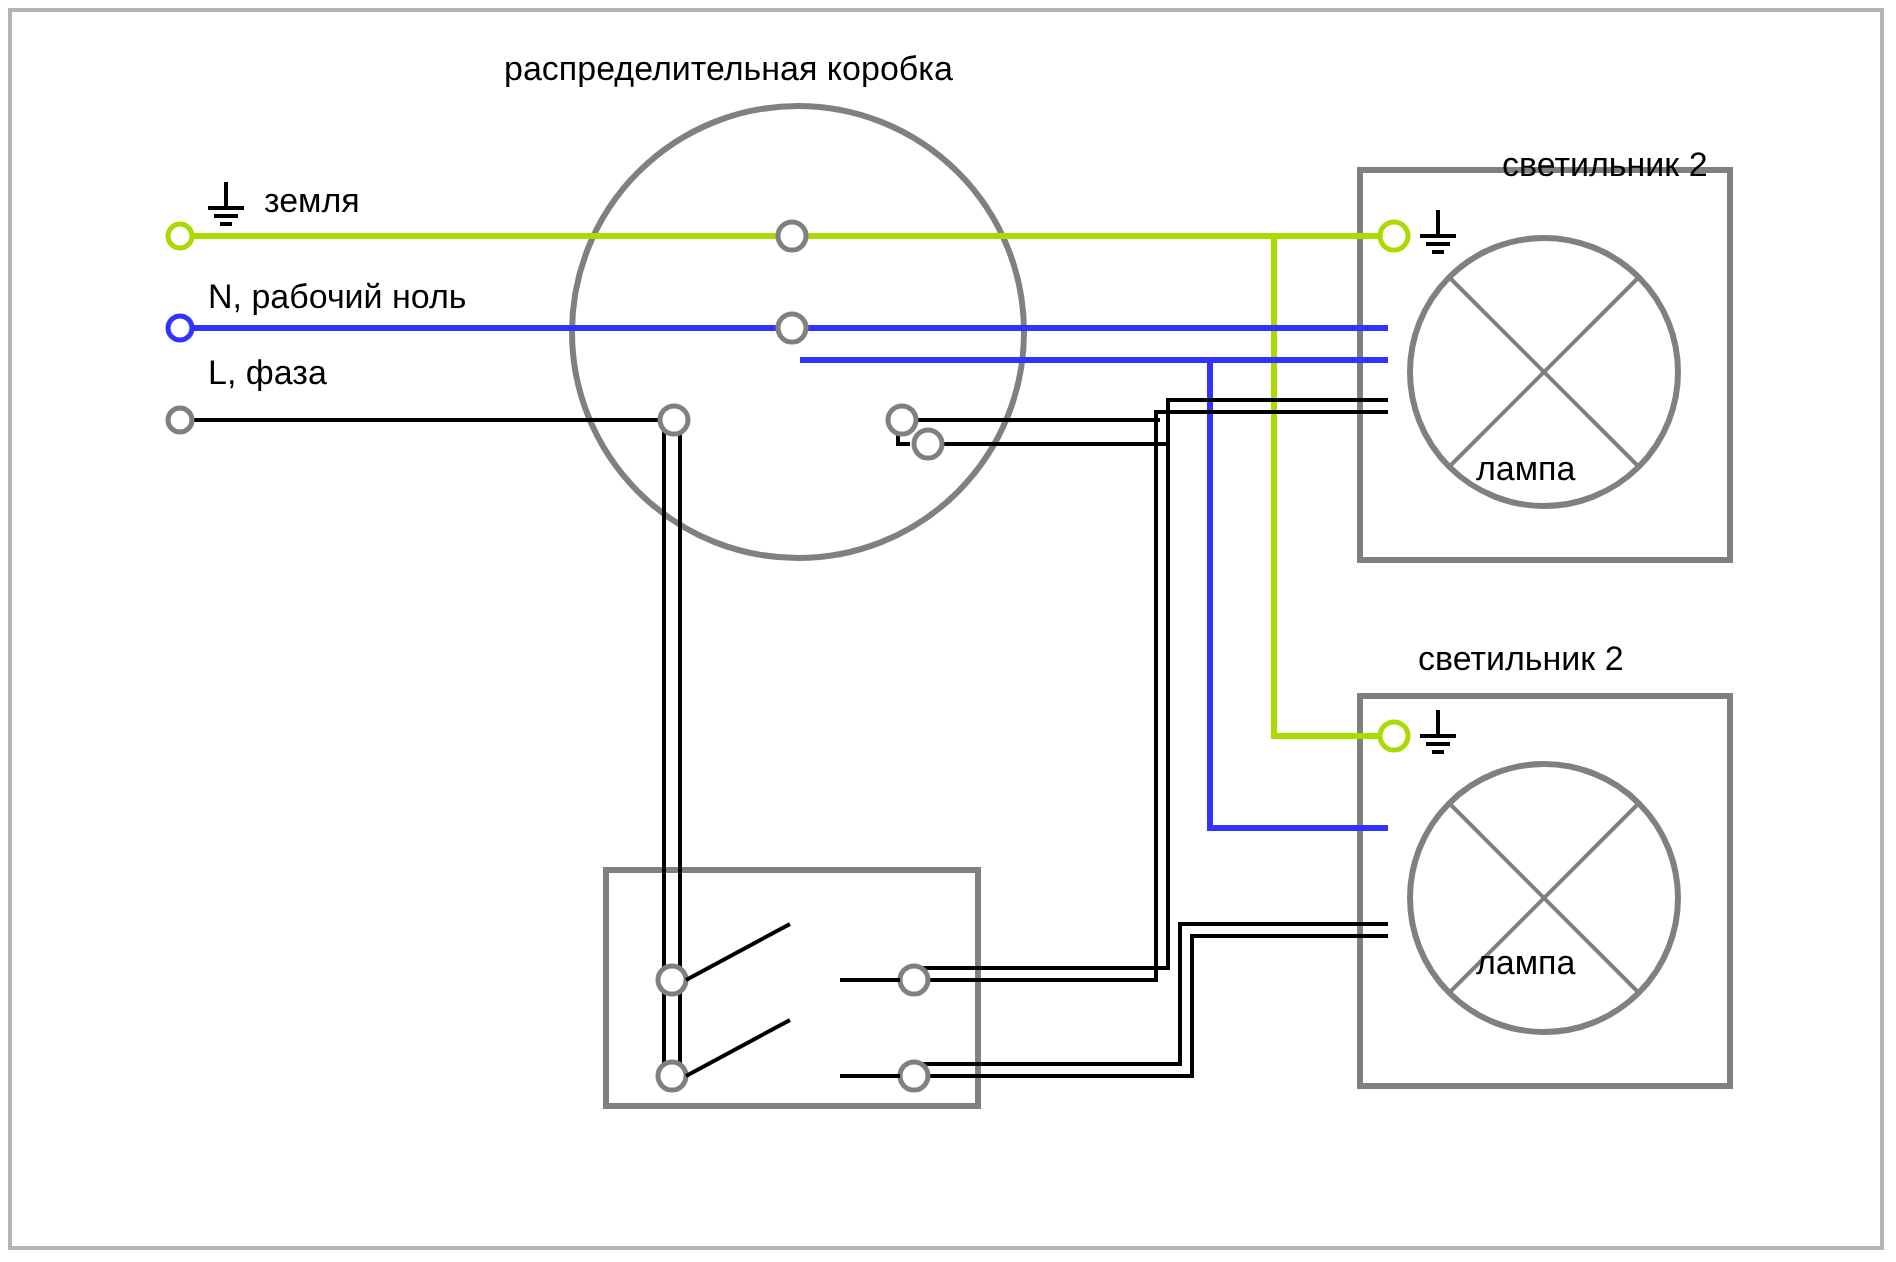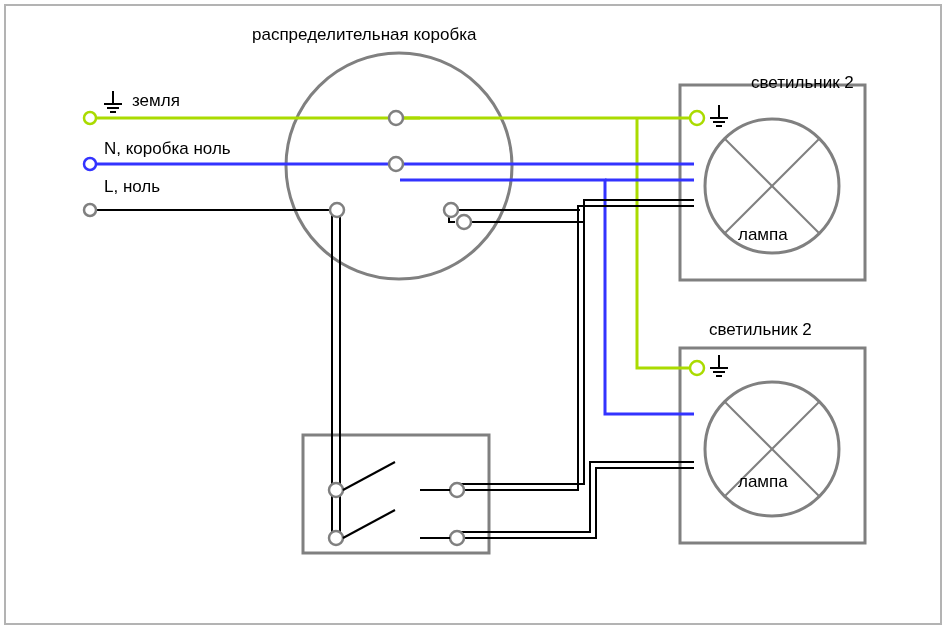--- a/index.html
+++ b/index.html
@@ -128,23 +128,23 @@
       <line x1="710" y1="368" x2="728" y2="368" stroke="#000000" stroke-width="2"></line>
       <line x1="713" y1="372" x2="725" y2="372" stroke="#000000" stroke-width="2"></line>
       <line x1="716" y1="376" x2="722" y2="376" stroke="#000000" stroke-width="2"></line>
     </g>
   </svg>
 
   <div class="lbl" style="left:252px; top:26px;">распределительная коробка</div>
 
   <div class="lbl" style="left:132px; top:92px;">земля</div>
 
-  <div class="lbl" style="left:104px; top:140px;">N, коробка ноль</div>
+  <div class="lbl" style="left:104px; top:140px;">N, рабочий ноль</div>
 
-  <div class="lbl" style="left:104px; top:178px;">L, ноль</div>
+  <div class="lbl" style="left:104px; top:178px;">L, фаза</div>
 
   <div class="lbl" style="left:751px; top:74px;">светильник 2</div>
 
   <div class="lbl" style="left:709px; top:321px;">светильник 2</div>
 
   <div class="lbl" style="left:738px; top:226px;">лампа</div>
 
   <div class="lbl" style="left:738px; top:473px;">лампа</div>
 
 

